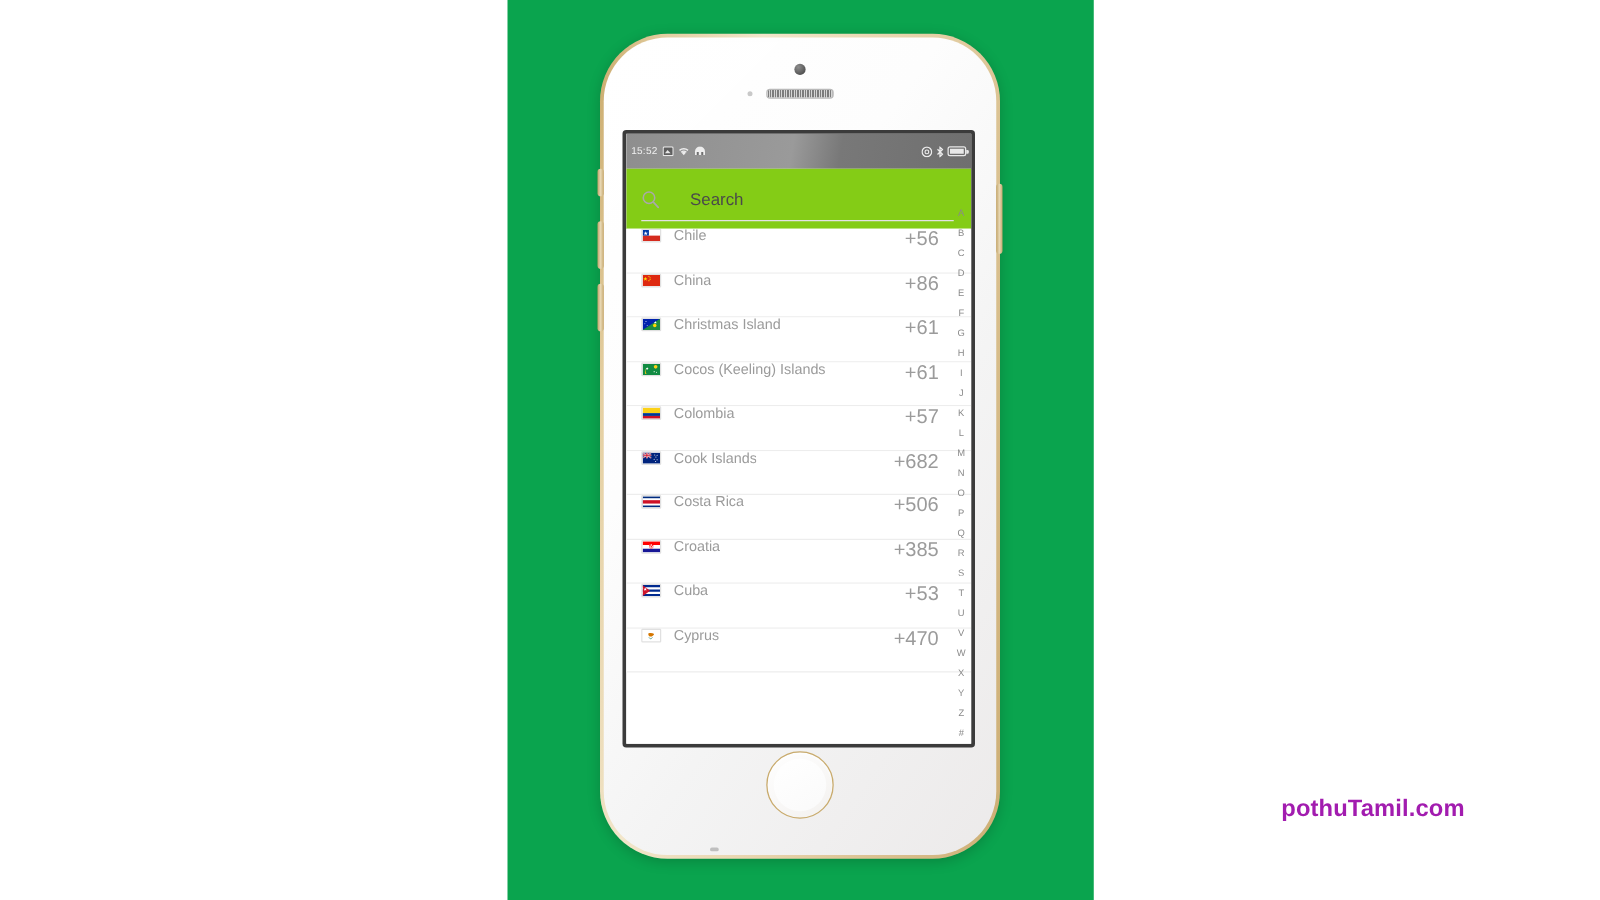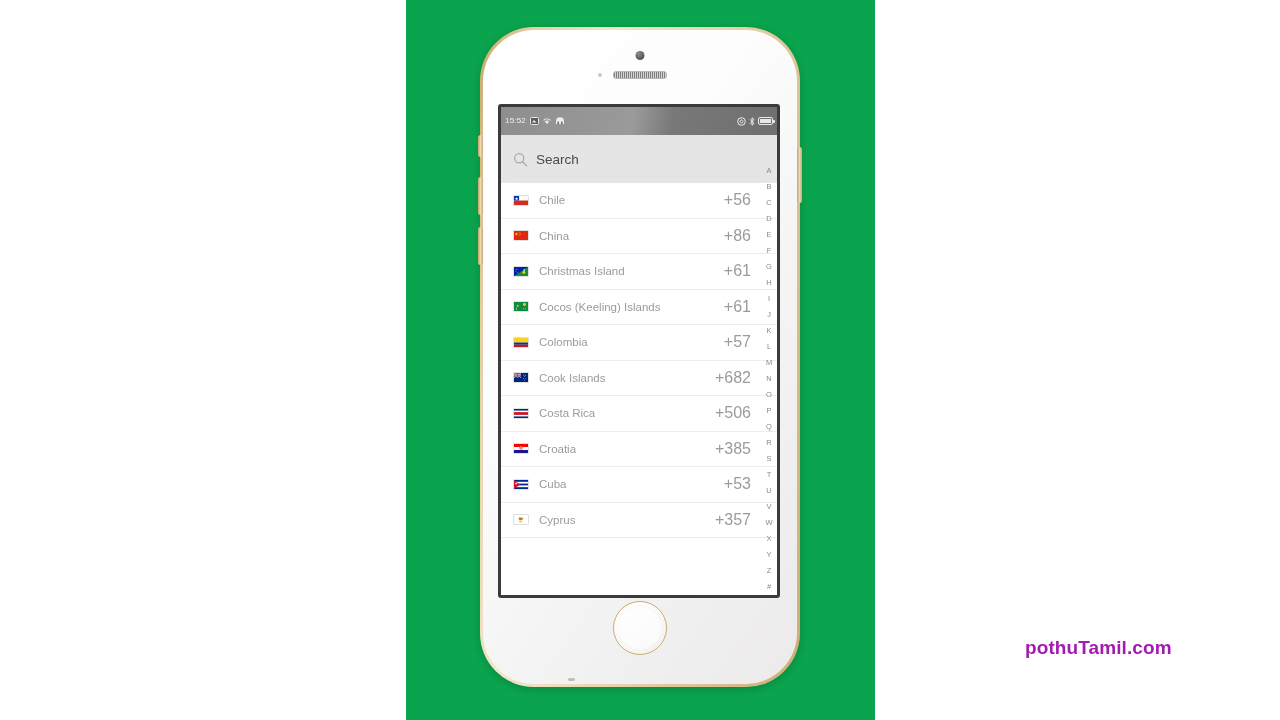--- a/index.html
+++ b/index.html
@@ -107,33 +107,33 @@
     position:relative;box-sizing:border-box;padding:1px;
   }
   .sb-batt::after{
     content:"";position:absolute;right:-3px;top:2px;width:2px;height:3px;
     background:#e8e8e8;border-radius:0 1px 1px 0;
   }
   .sb-batt i{display:block;width:100%;height:100%;background:#e8e8e8;}
   
   .searchbar{
     position:relative;height:48px;box-sizing:border-box;
-    padding:0 12px;display:flex;align-items:center;gap:8px;
-    background:#e5e5e5;
+    padding:0 12px;display:flex;align-items:center;gap:24px;
+    background:#84cc16;
   }
   .search-underline{
     position:absolute;left:12px;right:14px;bottom:6px;height:1px;background:#e2e2e2;
   }
   .search-placeholder{
     font-size:13.5px;color:#4a4a4a;font-family:"Liberation Sans", sans-serif;
   }
   
   .list-wrap{position:relative;height:426px;overflow:hidden;background:#ffffff;}
   .row{
-    height:35.5px;display:flex;align-items:center;box-sizing:border-box;
+    height:35.5px;display:flex;box-sizing:border-box;
     padding:0 26px 0 12px;border-bottom:1px solid #ededed;
     background:#ffffff;
   }
   .flag{
     width:16px;height:11px;flex:0 0 16px;margin-right:10px;
     border:0.5px solid rgba(0,0,0,0.12);box-sizing:border-box;
     border-radius:1px;overflow:hidden;position:relative;
   }
   .flag svg{display:block;width:100%;height:100%;}
   .cname{
@@ -355,21 +355,21 @@
         </div>
         <div class="row">
           <span class="flag">
             <svg viewBox="0 0 30 20" preserveAspectRatio="none">
               <rect width="30" height="20" fill="#fff"></rect>
               <path d="M10 6 c3-1 7-1 10 1 c-1 3 -4 5 -7 4.5 c-2-.4 -3.5-3 -3-5.5z" fill="#d47600"></path>
               <path d="M11 13 c1 2 2 2.5 3 2.5 M17 13 c-1 2 -2 2.5 -3 2.5" stroke="#006a4e" stroke-width="1" fill="none"></path>
             </svg>
           </span>
           <span class="cname">Cyprus</span>
-          <span class="cdial">+357</span>
+          <span class="cdial">+470</span>
         </div>
       </div>
 
     <div class="alpha-index" id="alpha-index">
         <span>A</span>
         <span>B</span>
         <span>C</span>
         <span>D</span>
         <span>E</span>
         <span>F</span>

